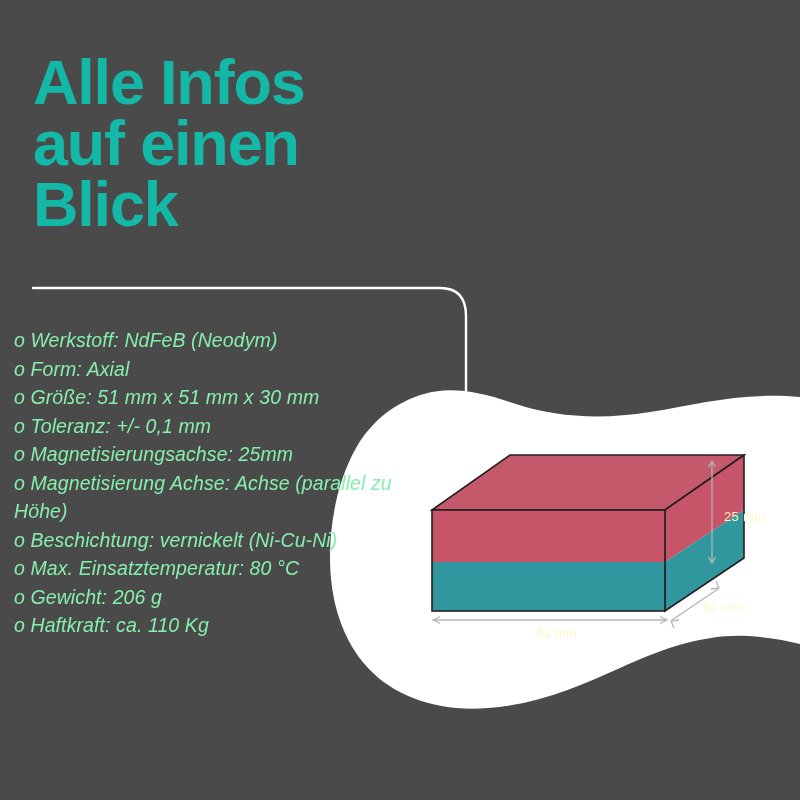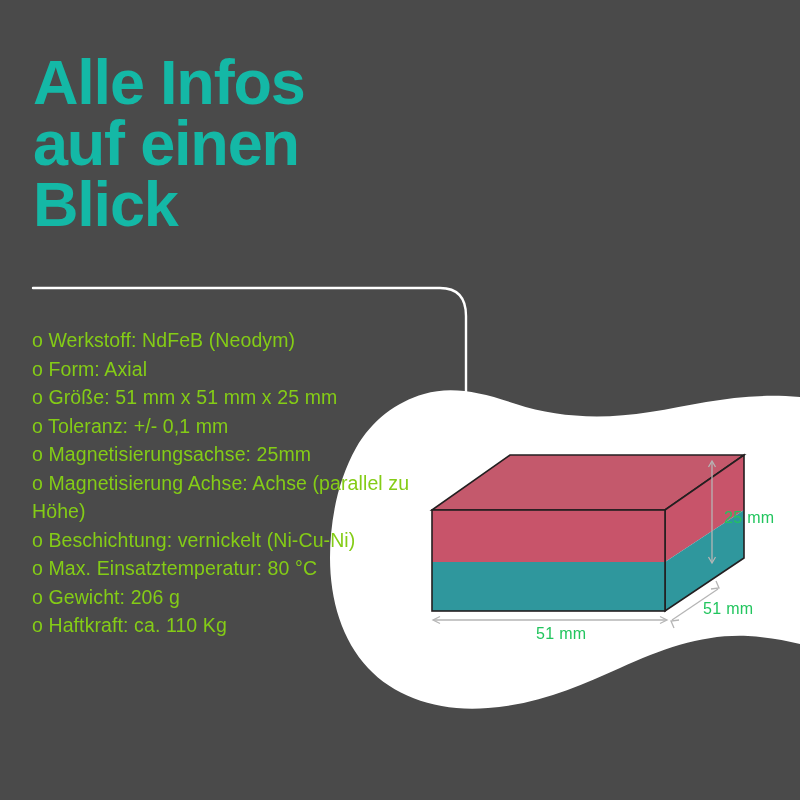--- a/index.html
+++ b/index.html
@@ -24,40 +24,41 @@
     letter-spacing:-1.2px;
     white-space:pre-line;
   }
 
   
   .connector{position:absolute;left:0;top:0;width:800px;height:800px;pointer-events:none;}
 
   
   .spec-list{
     position:absolute;
-    left:32px; top:326px;
+    left:14px; top:326px;
     width:398px;
-    color:#84cc16;
+    color:#86efac;
     font-size:19.5px;
     line-height:28.5px;
     letter-spacing:0.1px;
+    font-style:italic;
   }
   .spec-item{
     display:block;
     white-space:normal;
   }
 
   
   .blob-layer{position:absolute;left:0;top:0;width:800px;height:800px;}
   .illus{position:absolute;left:0;top:0;width:800px;height:800px;}
 
   .dim-label{
     position:absolute;
-    color:#22c55e;
-    font-size:16px;
+    color:#fef9c3;
+    font-size:13px;
     letter-spacing:0.3px;
     white-space:nowrap;
   }
   .dim-h{left:724px; top:509px;}
   .dim-d{left:703px; top:600px;}
   .dim-w{left:536px; top:625px;}
 </style>
 </head>
 <body>
 
@@ -122,21 +123,21 @@
     <circle cx="466" cy="408" r="5.4" fill="#ffffff"></circle>
   </svg>
 
   <div class="heading">Alle Infos
 auf einen
 Blick</div>
 
   <div class="spec-list">
     <span class="spec-item">o Werkstoff: NdFeB (Neodym)</span>
     <span class="spec-item">o Form: Axial</span>
-    <span class="spec-item">o Größe: 51 mm x 51 mm x 25 mm</span>
+    <span class="spec-item">o Größe: 51 mm x 51 mm x 30 mm</span>
     <span class="spec-item">o Toleranz: +/- 0,1 mm</span>
     <span class="spec-item">o Magnetisierungsachse: 25mm</span>
     <span class="spec-item">o Magnetisierung Achse: Achse (parallel zu Höhe)</span>
     <span class="spec-item">o Beschichtung: vernickelt (Ni-Cu-Ni)</span>
     <span class="spec-item">o Max. Einsatztemperatur: 80 °C</span>
     <span class="spec-item">o Gewicht: 206 g</span>
     <span class="spec-item">o Haftkraft: ca. 110 Kg</span>
   </div>
 
 </div>

